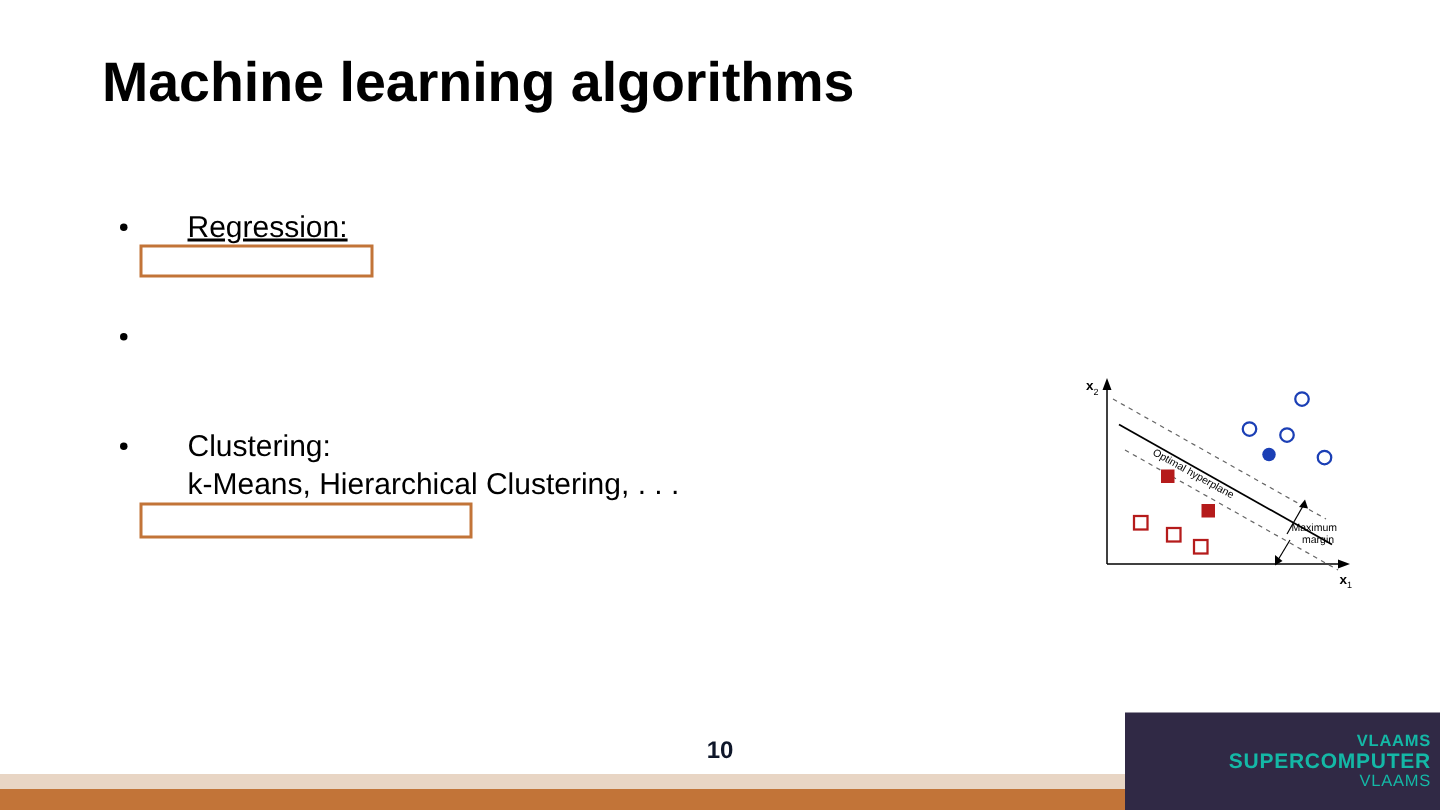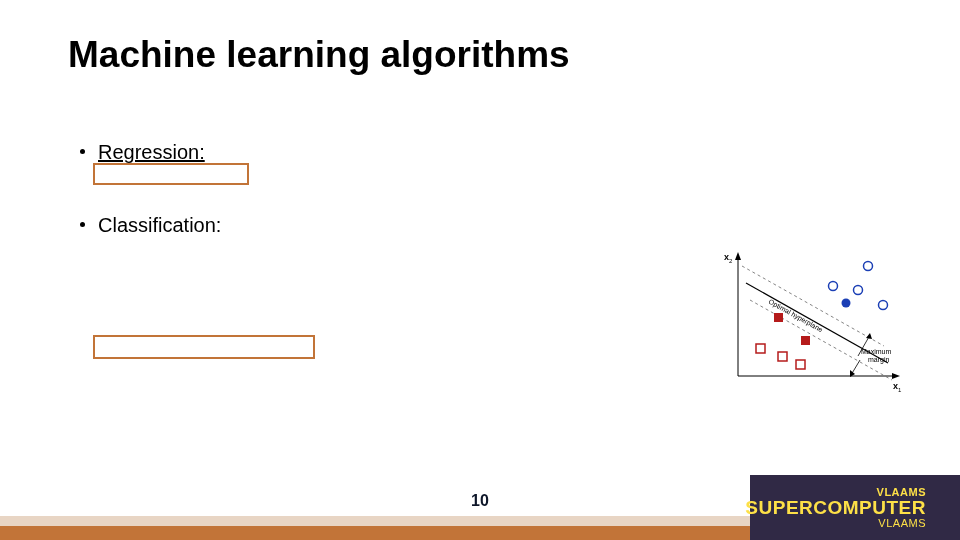--- a/index.html
+++ b/index.html
@@ -44,20 +44,21 @@
     position: absolute;
     left: 0;
     top: 0.45em;
     width: 5px;
     height: 5px;
     background: #000;
     border-radius: 50%;
   }
   .bullet .content {
     display: block;
+    margin-left: 27px;
   }
   .u { text-decoration: underline; }
 
   
   .box1 {
     position: absolute;
     left: 93px;
     top: 163px;
     width: 156px;
     height: 22px;
@@ -101,31 +102,31 @@
     height: 10px;
     background: #e8d5c4;
   }
   .footer-right {
     position: absolute;
     right: 0;
     bottom: 0;
     width: 210px;
     height: 65px;
     background: #302945;
-    color: #fde047;
+    color: #14b8a6;
     display: flex;
     flex-direction: column;
     justify-content: center;
     align-items: flex-end;
-    padding-right: 34px;
+    padding-right: 6px;
     box-sizing: border-box;
     font-family: Arial, sans-serif;
   }
   .footer-right .l1 { font-size: 11px; font-weight: 700; letter-spacing: 0.5px; }
-  .footer-right .l2 { font-size: 19px; font-weight: 700; letter-spacing: 0.5px; line-height: 1.05; text-align: center; }
+  .footer-right .l2 { font-size: 14px; font-weight: 700; letter-spacing: 0.5px; line-height: 1.05; text-align: center; }
   .footer-right .l3 { font-size: 11px; font-weight: 400; letter-spacing: 0.5px; }
   .slide-no {
     position: absolute;
     left: 50%;
     transform: translateX(-50%);
     bottom: 30px;
     font-size: 16px;
     color: #0f172a;
     font-weight: 700;
   }
@@ -142,24 +143,31 @@
     <div class="bullet">
       <span class="dot"></span>
       <span class="content">
         <span class="u">Regression:</span><br>
       </span>
     </div>
 
     <div class="bullet" style="width:520px;">
       <span class="dot"></span>
       <span class="content">
-        <span>Classification:</span><br>
+        <br>
       </span>
     </div>
 
+    <div class="bullet" style="margin-bottom:0;">
+      <span class="dot"></span>
+      <span class="content">
+        <span>Clustering:</span><br>
+        <span>k-Means, Hierarchical Clustering, . . .</span>
+      </span>
+    </div>
 
   </div>
 
   <div class="box1"></div>
   <div class="box2"></div>
 
   <div class="fig">
     <svg viewBox="0 0 185 145" width="185" height="145">
 
       <line x1="20" y1="8" x2="20" y2="128" stroke="#000" stroke-width="1"></line>

